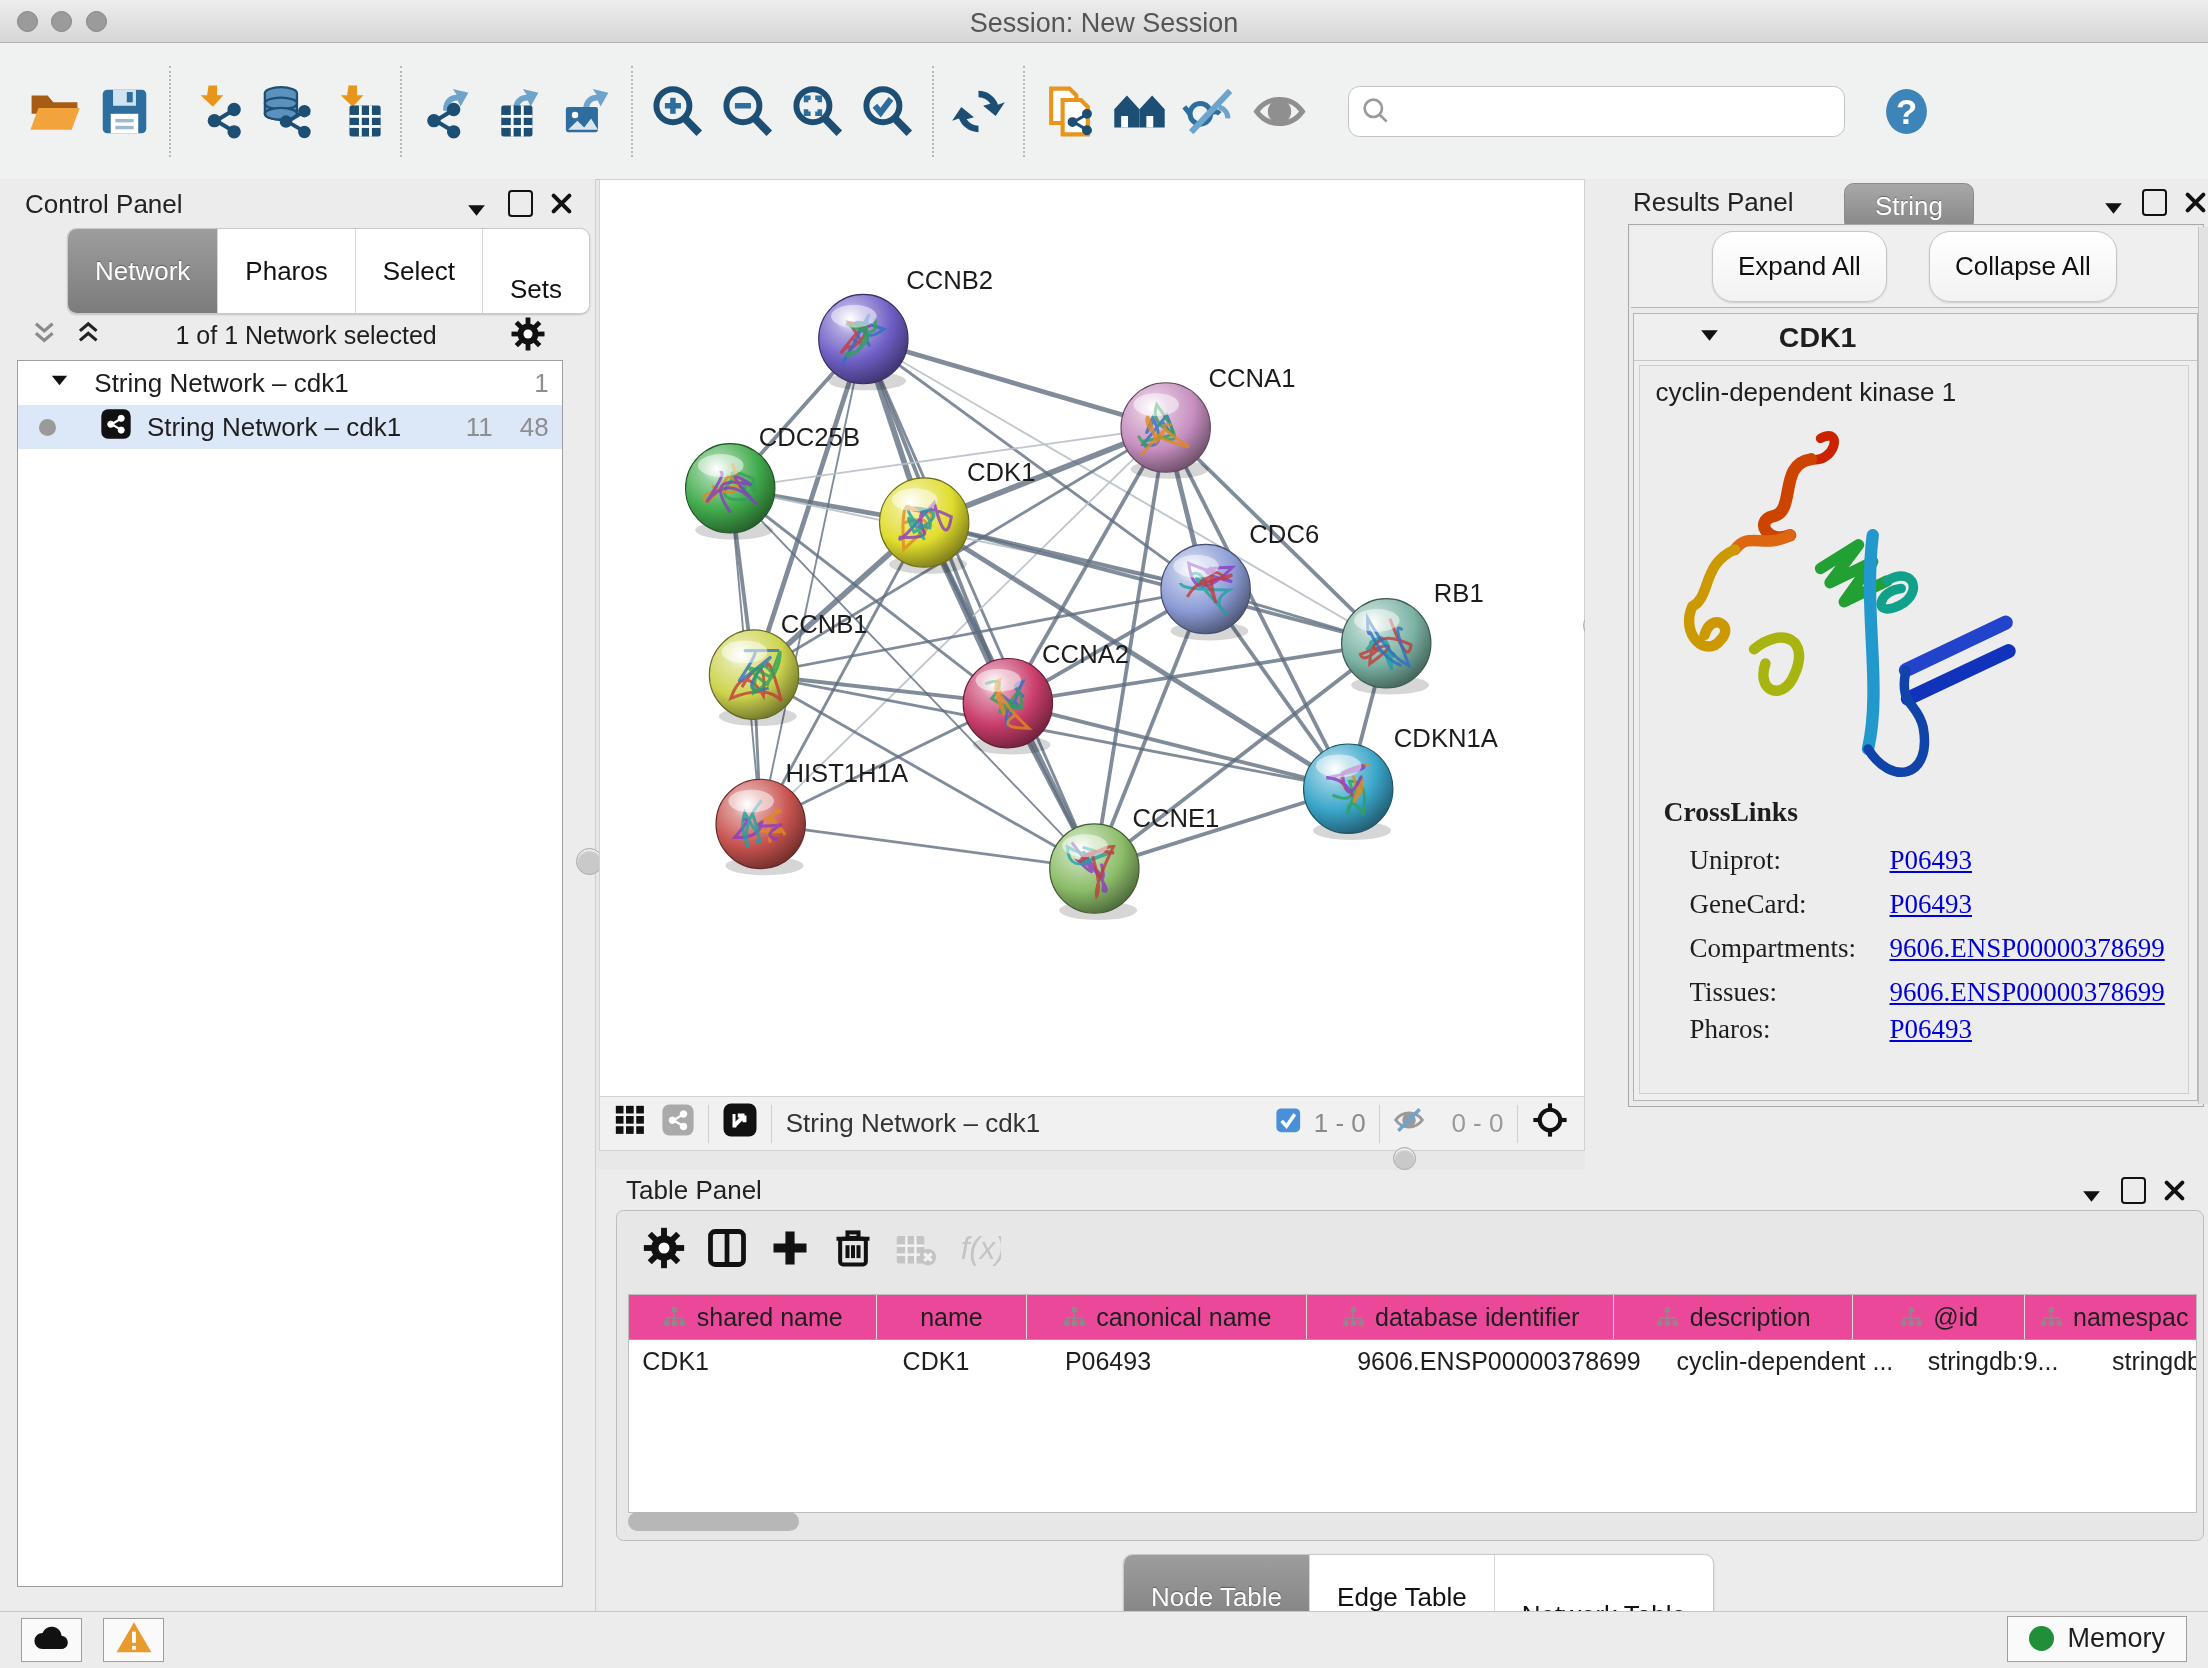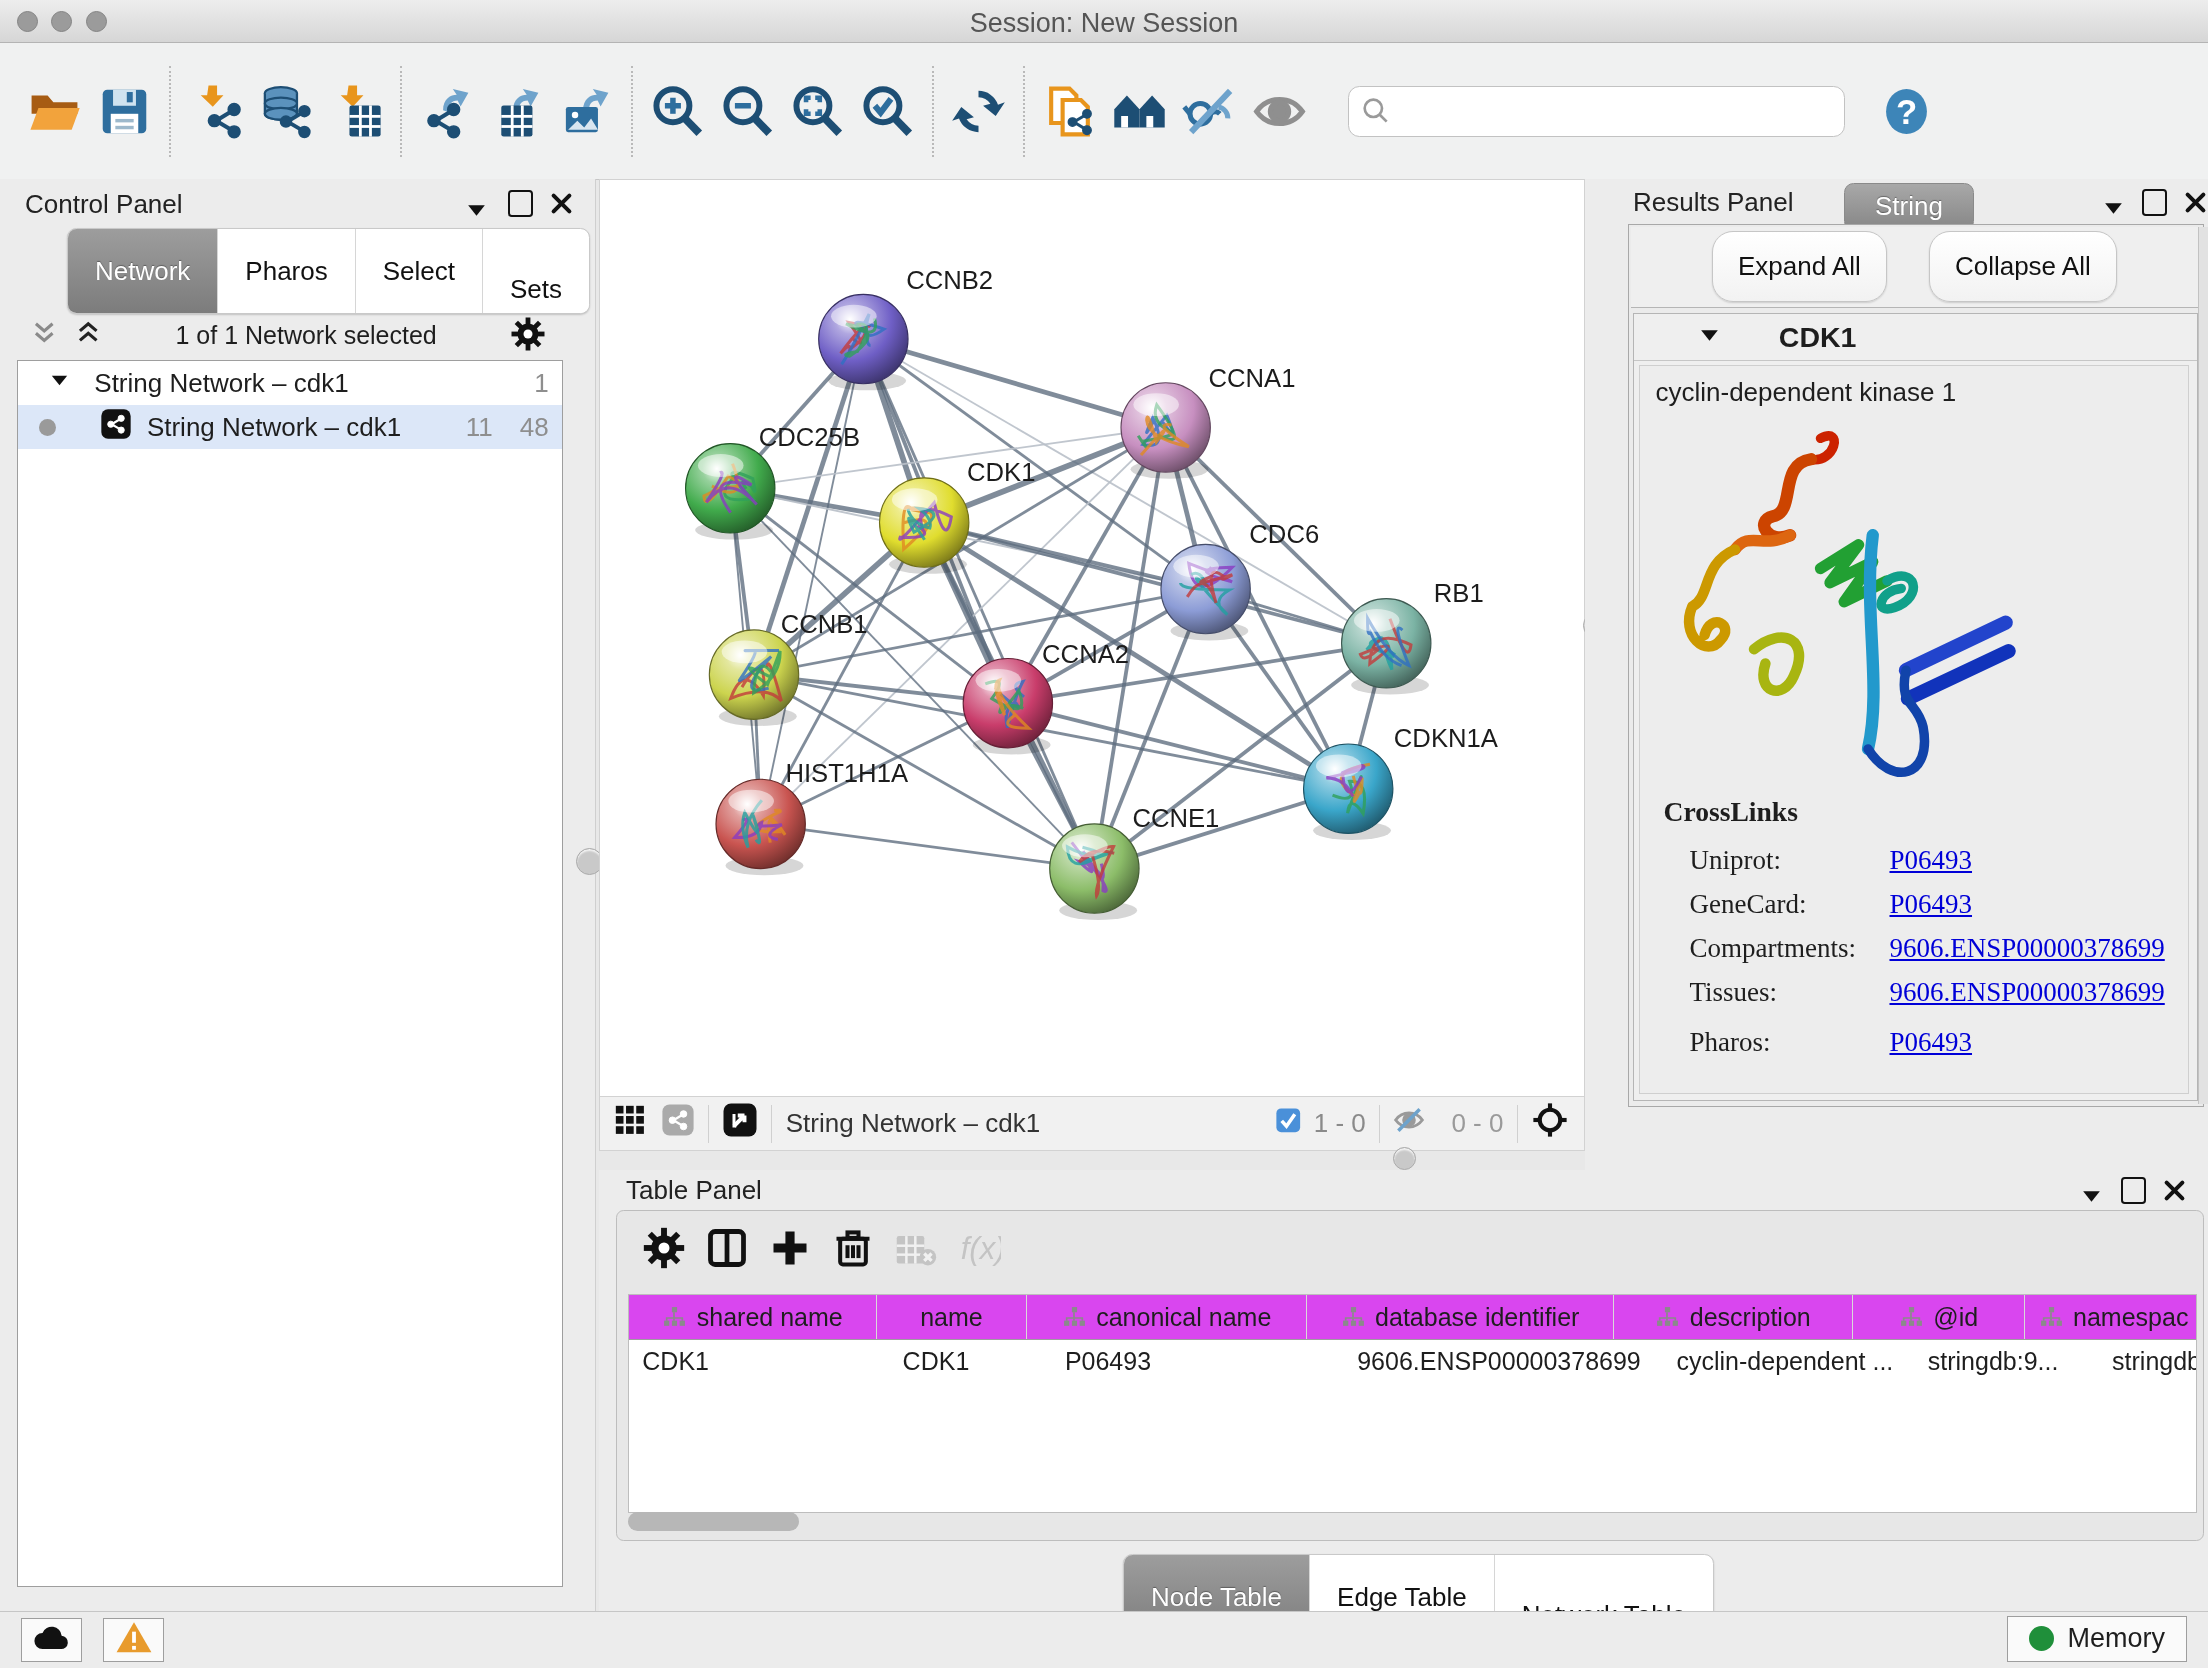--- a/index.html
+++ b/index.html
@@ -51,21 +51,21 @@
   .btn{background:linear-gradient(#ffffff,#f2f2f2);border:1px solid #c6c6c6;border-radius:21px;
      font-size:26px;padding:19px 25px;box-shadow:0 1px 1.9px rgba(0,0,0,.15);color:#111;}
   .serif{font-family:"Liberation Serif","DejaVu Serif",serif;}
   .xlink{color:#0000d8;text-decoration:underline;}
   
   .tpanel{left:599px;top:1170px;width:1609px;height:447px;background:#ececec;}
   .tpbox{left:616px;top:1210px;width:1586px;height:329px;background:#e7e7e7;border:1.9px solid #bdbdbd;border-radius:7.6px;}
   .ttool{display:flex;align-items:center;height:74px;padding-left:15px;}
   .ttool .tbtn{width:63px;height:63px;}
   .tblwrap{left:628px;top:1294px;width:1567px;height:217px;background:#fff;border:1px solid #bdbdbd;overflow:hidden;}
-  .thead{display:flex;height:44px;background:#d946ef;border-bottom:1.9px solid #9e9e9e;font-size:25px;align-items:flex-end;}
+  .thead{display:flex;height:44px;background:#ec4899;border-bottom:1.9px solid #9e9e9e;font-size:25px;align-items:flex-end;}
   .thcell{display:flex;align-items:center;justify-content:center;gap:9.5px;border-right:1px solid #d9d9d9;height:100%;overflow:hidden;white-space:nowrap;}
   .tdrow{display:flex;height:42px;font-size:25px;align-items:center;}
   .tdcell{padding-left:13.3px;overflow:hidden;white-space:nowrap;}
   .hscroll{left:628px;top:1512px;width:1567px;height:21px;}
   .hthumb{left:0;top:0;width:171px;height:19px;border-radius:9.5px;background:#b7b7b7;}
   
   .statusbar{left:0;top:1611px;width:2208px;height:57px;background:#ececec;border-top:1.9px solid #c6c6c6;}
   .sqbtn{width:59px;height:42px;background:#fafafa;border:1.9px solid #9e9e9e;display:flex;align-items:center;justify-content:center;}
   .membtn{height:44px;background:#fafafa;border:1.9px solid #9e9e9e;display:flex;align-items:center;gap:13.3px;
      font-size:27px;padding:0 21px;}
@@ -745,21 +745,21 @@
    <span class="xlink">P06493</span>
           </div>
           <div class="serif" style="display:flex;height:44px;font-size:27px;align-items:center">
    <span style="width:200px">Compartments:</span>
    <span class="xlink">9606.ENSP00000378699</span>
           </div>
           <div class="serif" style="display:flex;height:44px;font-size:27px;align-items:center">
    <span style="width:200px">Tissues:</span>
    <span class="xlink">9606.ENSP00000378699</span>
           </div>
-          <div class="serif" style="display:flex;height:44px;font-size:27px;align-items:flex-end">
+          <div class="serif" style="display:flex;height:44px;font-size:27px;align-items:flex-start">
    <span style="width:200px">Pharos:</span>
    <span class="xlink">P06493</span>
           </div>
         </div>
     </div>
   </div>
   <div class="abs" style="left:569px;top:1.9px;width:13.3px;height:877px;background:#e2e2e2;border-left:1px solid #c2c2c2"></div>
 </div>
 
 <div class="abs tpanel">

